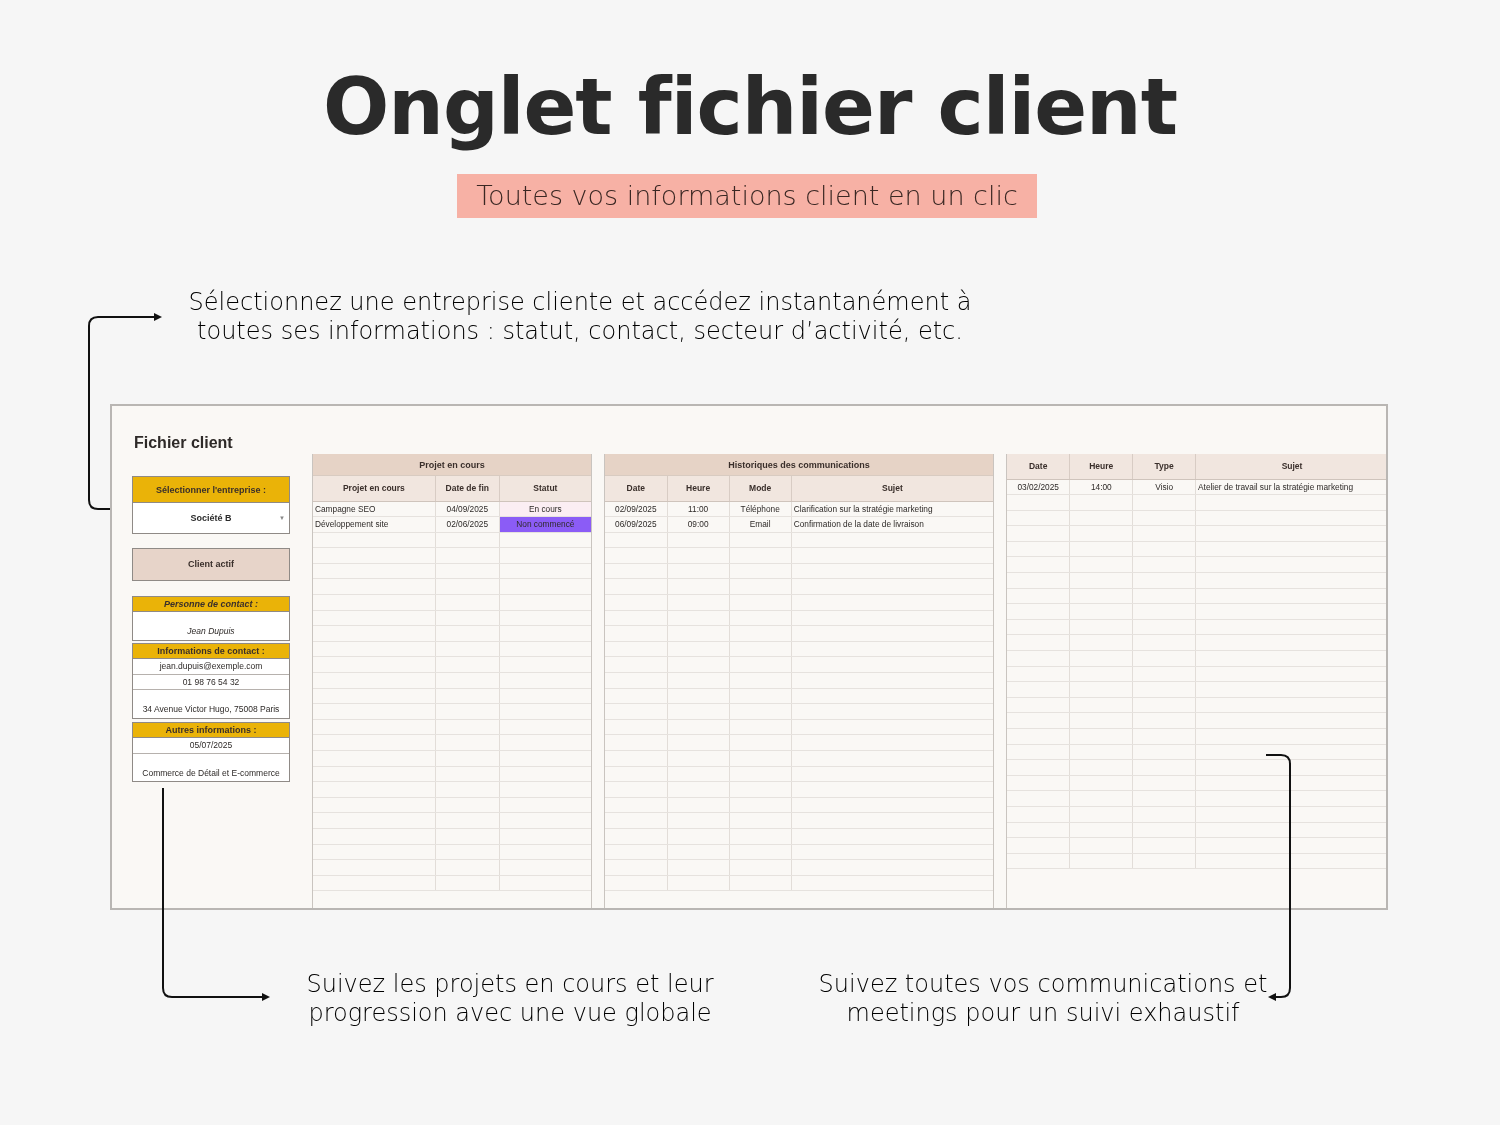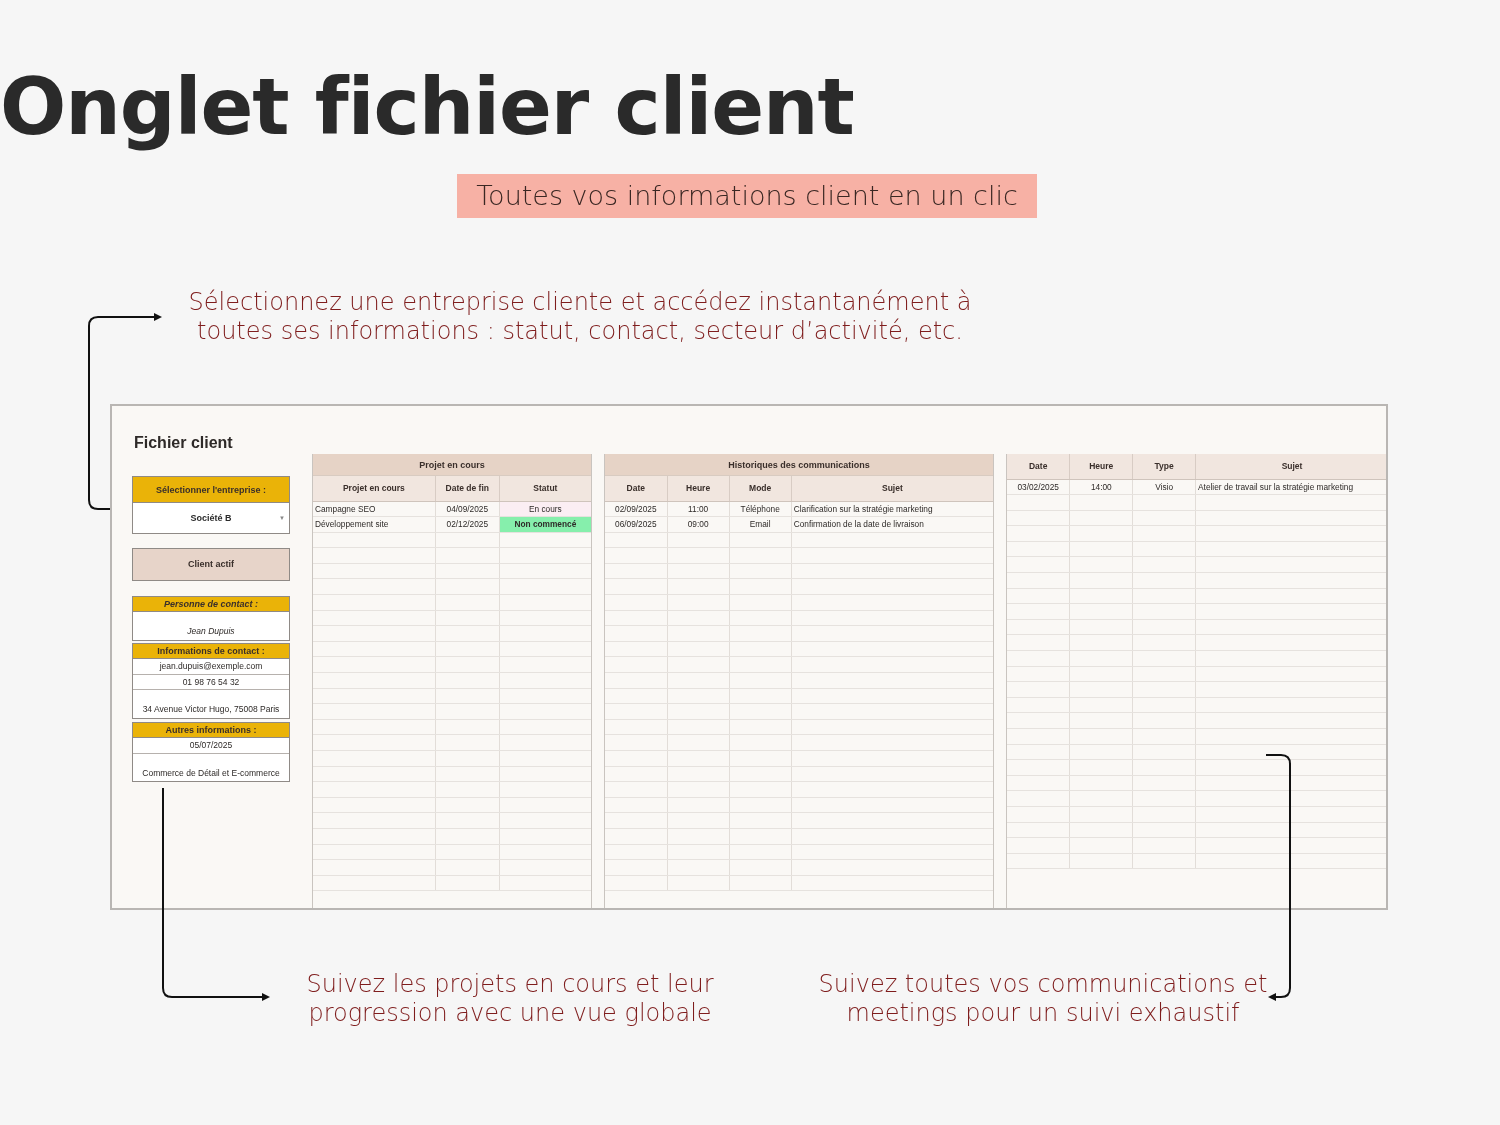--- a/index.html
+++ b/index.html
@@ -1,24 +1,24 @@
 <!DOCTYPE html>
 <html><head>
 <meta charset="utf-8">
 <style>
   * { box-sizing: border-box; margin: 0; padding: 0; }
   html, body { width: 1500px; height: 1125px; background: #f6f6f6; overflow: hidden; }
   body { position: relative; font-family: "DejaVu Sans", sans-serif; color: #2b2b2b; }
 
-  .title { position: absolute; left: 0; width: 1500px; top: 62px; 
+  .title { position: absolute; left: 0; width: 1500px; top: 62px; text-align: center;
     font-family: "DejaVu Sans", sans-serif; font-weight: bold; font-size: 78px; letter-spacing: -1px; color: #2a2a2a; }
   .subtitle { position: absolute; left: 457px; top: 174px; width: 580px; height: 44px; background: #f7b1a5;
     text-align: center; line-height: 44px; font-size: 27px; color: #3a2723; font-family: "DejaVu Sans", sans-serif; font-weight: 300; }
 
-  .caption { position: absolute; font-size: 24px; line-height: 29px; color: #7f1d1d; text-align: center; font-family: "DejaVu Sans", sans-serif; font-weight: 300; }
+  .caption { position: absolute; font-size: 24px; line-height: 29px; color: #000000; text-align: center; font-family: "DejaVu Sans", sans-serif; font-weight: 300; }
   .cap-top { left: 170px; top: 288px; width: 820px; }
   .cap-bl { left: 280px; top: 970px; width: 460px; }
   .cap-br { left: 800px; top: 970px; width: 486px; }
 
   svg.arrows { position: absolute; left: 0; top: 0; width: 1500px; height: 1125px; pointer-events: none; z-index: 5; }
 
   .sheet { position: absolute; left: 110px; top: 404px; width: 1278px; height: 506px; background: #faf8f5;
     border: 2px solid #b9b6b3; overflow: hidden; font-family: "Liberation Sans", sans-serif; }
 
   .sheet-title { position: absolute; left: 22px; top: 28px; font-size: 16px; font-weight: bold; color: #2e2a28; }
@@ -44,21 +44,21 @@
   .other-box .hd { height: 15px; line-height: 15px; }
 
   .table-block { position: absolute; top: 48px; bottom: 0; border-left: 1px solid #c9c4bf; border-right: 1px solid #c9c4bf; background: #faf8f5; }
   .tb-title { height: 22px; line-height: 22px; background: #e6d3c6; text-align: center; font-size: 9px; font-weight: bold; color: #3a2f2b; border-bottom: 1px solid #d8cbc1; }
   table { border-collapse: collapse; width: 100%; table-layout: fixed; }
   th { height: 25px; background: #f1e6df; font-size: 8.5px; font-weight: bold; color: #3a2f2b; border-right: 1px solid #d8ccc4; border-bottom: 1px solid #cfc4bc; }
   td { height: 15.6px; font-size: 8.3px; color: #2e2a28; border-right: 1px solid #e2ddd8; border-bottom: 1px solid #e6e2de; padding: 0 2px; white-space: nowrap; overflow: hidden; }
   th:last-child, td:last-child { border-right: none; }
   td.c { text-align: center; }
   td.status-en-cours { background: #fbeef3; }
-  td.status-non { background: #86efac; font-weight: bold; }
+  td.status-non { background: #8b5cf6; }
 
   .tb-projects { left: 200px; width: 280px; }
   .tb-comms { left: 492px; width: 390px; }
   .tb-meetings { left: 894px; width: 382px; border-right: none; }
 </style>
 </head>
 <body>
 
 <div class="title">Onglet fichier client</div>
 <div class="subtitle">Toutes vos informations client en un clic</div>
@@ -114,21 +114,21 @@
       </tr>
         </thead>
       <tbody id="projects-body">
         <tr>
           <td>Campagne SEO</td>
           <td class="c">04/09/2025</td>
           <td class="c status-en-cours">En cours</td>
         </tr>
         <tr>
           <td>Développement site</td>
-          <td class="c">02/12/2025</td>
+          <td class="c">02/06/2025</td>
           <td class="c status-non">Non commencé</td>
         </tr>
       <tr>
             <td></td>
             <td></td>
             <td></td>
           </tr>
           <tr>
             <td></td>
             <td></td>

